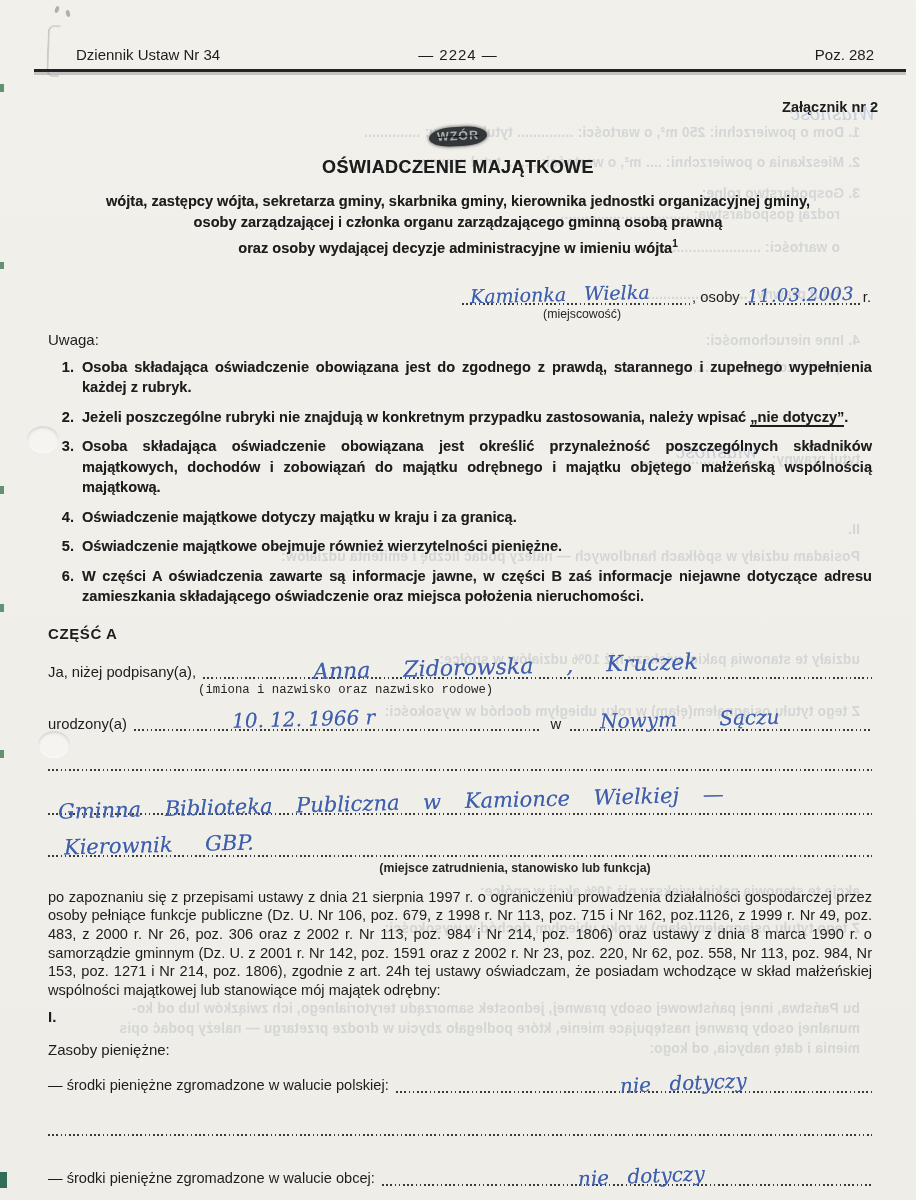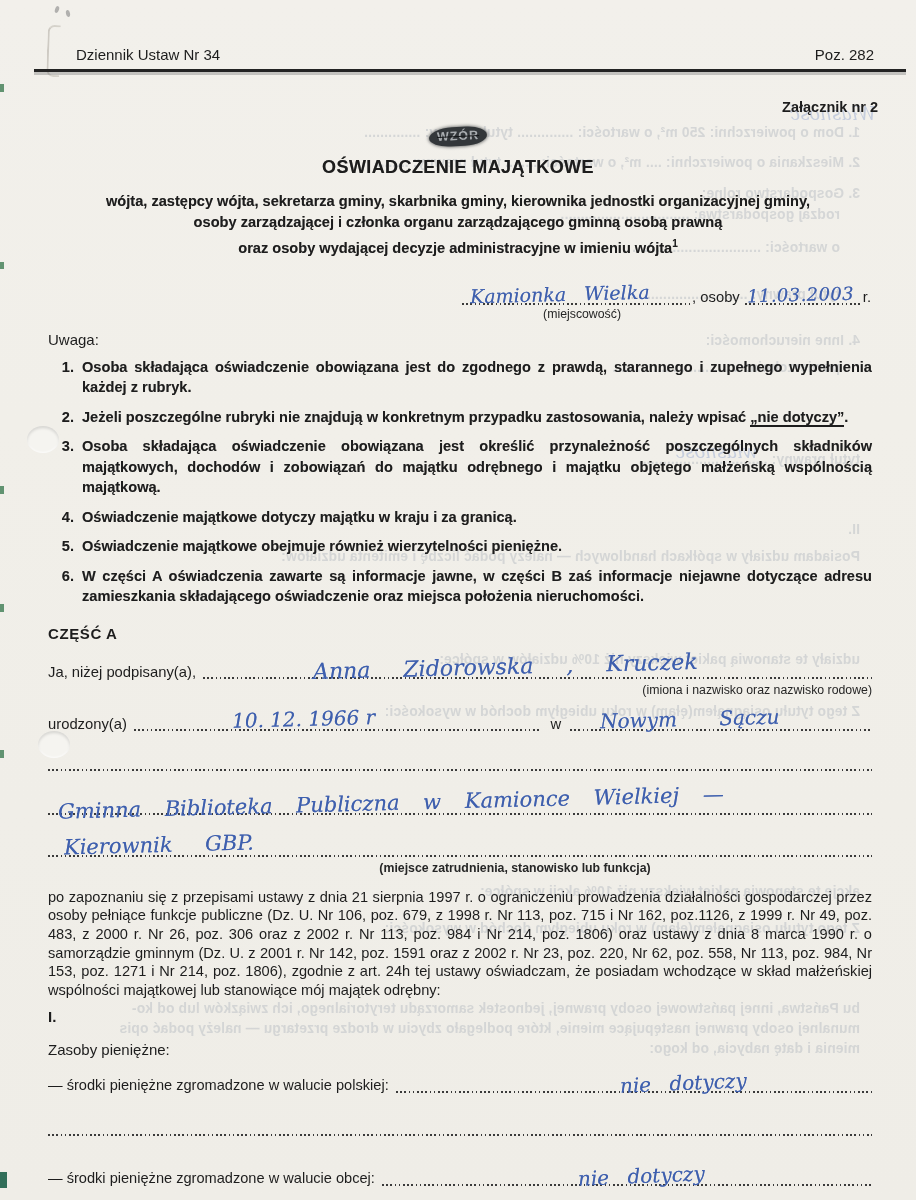--- a/index.html
+++ b/index.html
@@ -102,21 +102,21 @@
   .notes { margin:8px 44px 0 48px; }
   .note { display:flex; margin-top:9px; font-weight:bold; font-size:14.6px; line-height:20.5px; text-align:justify; text-shadow:0 0 .4px rgba(25,25,25,.35); }
   .note .num { flex:0 0 26px; text-align:right; margin-right:8px; }
   .underl { border-bottom:2px solid #1d1d1d; }
 
   .part-heading { margin:18px 0 8px 48px; font-weight:bold; font-size:15px; letter-spacing:.6px; }
 
   .flabel { white-space:nowrap; padding-right:7px; }
   .name-row { margin-top:22px; }
   .name-hw { left:110px; font-size:22px; word-spacing:26px; }
-  .name-caption { text-align:right; margin:3px 44px 0 48px; padding-left:150px; }
+  .name-caption { text-align:left; margin:3px 44px 0 48px; padding-left:150px;font-family:Liberation Mono, monospace; }
   .born-row { margin-top:19px; }
   .grow1 { flex:1.35; }
   .grow2 { flex:1; }
   .wlbl { padding:0 9px; }
   .born-hw { left:24%; font-size:20px; }
   .bp-hw { left:10%; font-size:20px; word-spacing:36px; }
   .empty1 { margin-top:24px; }
   .emp1 { margin-top:29px; }
   .emp2 { margin-top:27px; }
   .emp-hw1 { left:10px; font-size:21px; word-spacing:17px; }
@@ -171,20 +171,21 @@
   <div class="edgemark em-2"></div>
   <div class="edgemark em-3"></div>
   <div class="edgemark em-4"></div>
   <div class="edgemark em-5"></div>
   <div class="edgemark em-6"></div>
 
   <div class="content">
 
     <div class="docheader">
       <span>Dziennik Ustaw Nr 34</span>
+      <span class="center">— 2224 —</span>
       <span class="right">Poz. 282</span>
     </div>
     <div class="header-rule"></div>
 
     <div class="attachment">Załącznik nr 2</div>
 
     <div class="stamp-row">
       <span class="stamp">WZÓR</span>
     </div>
 

